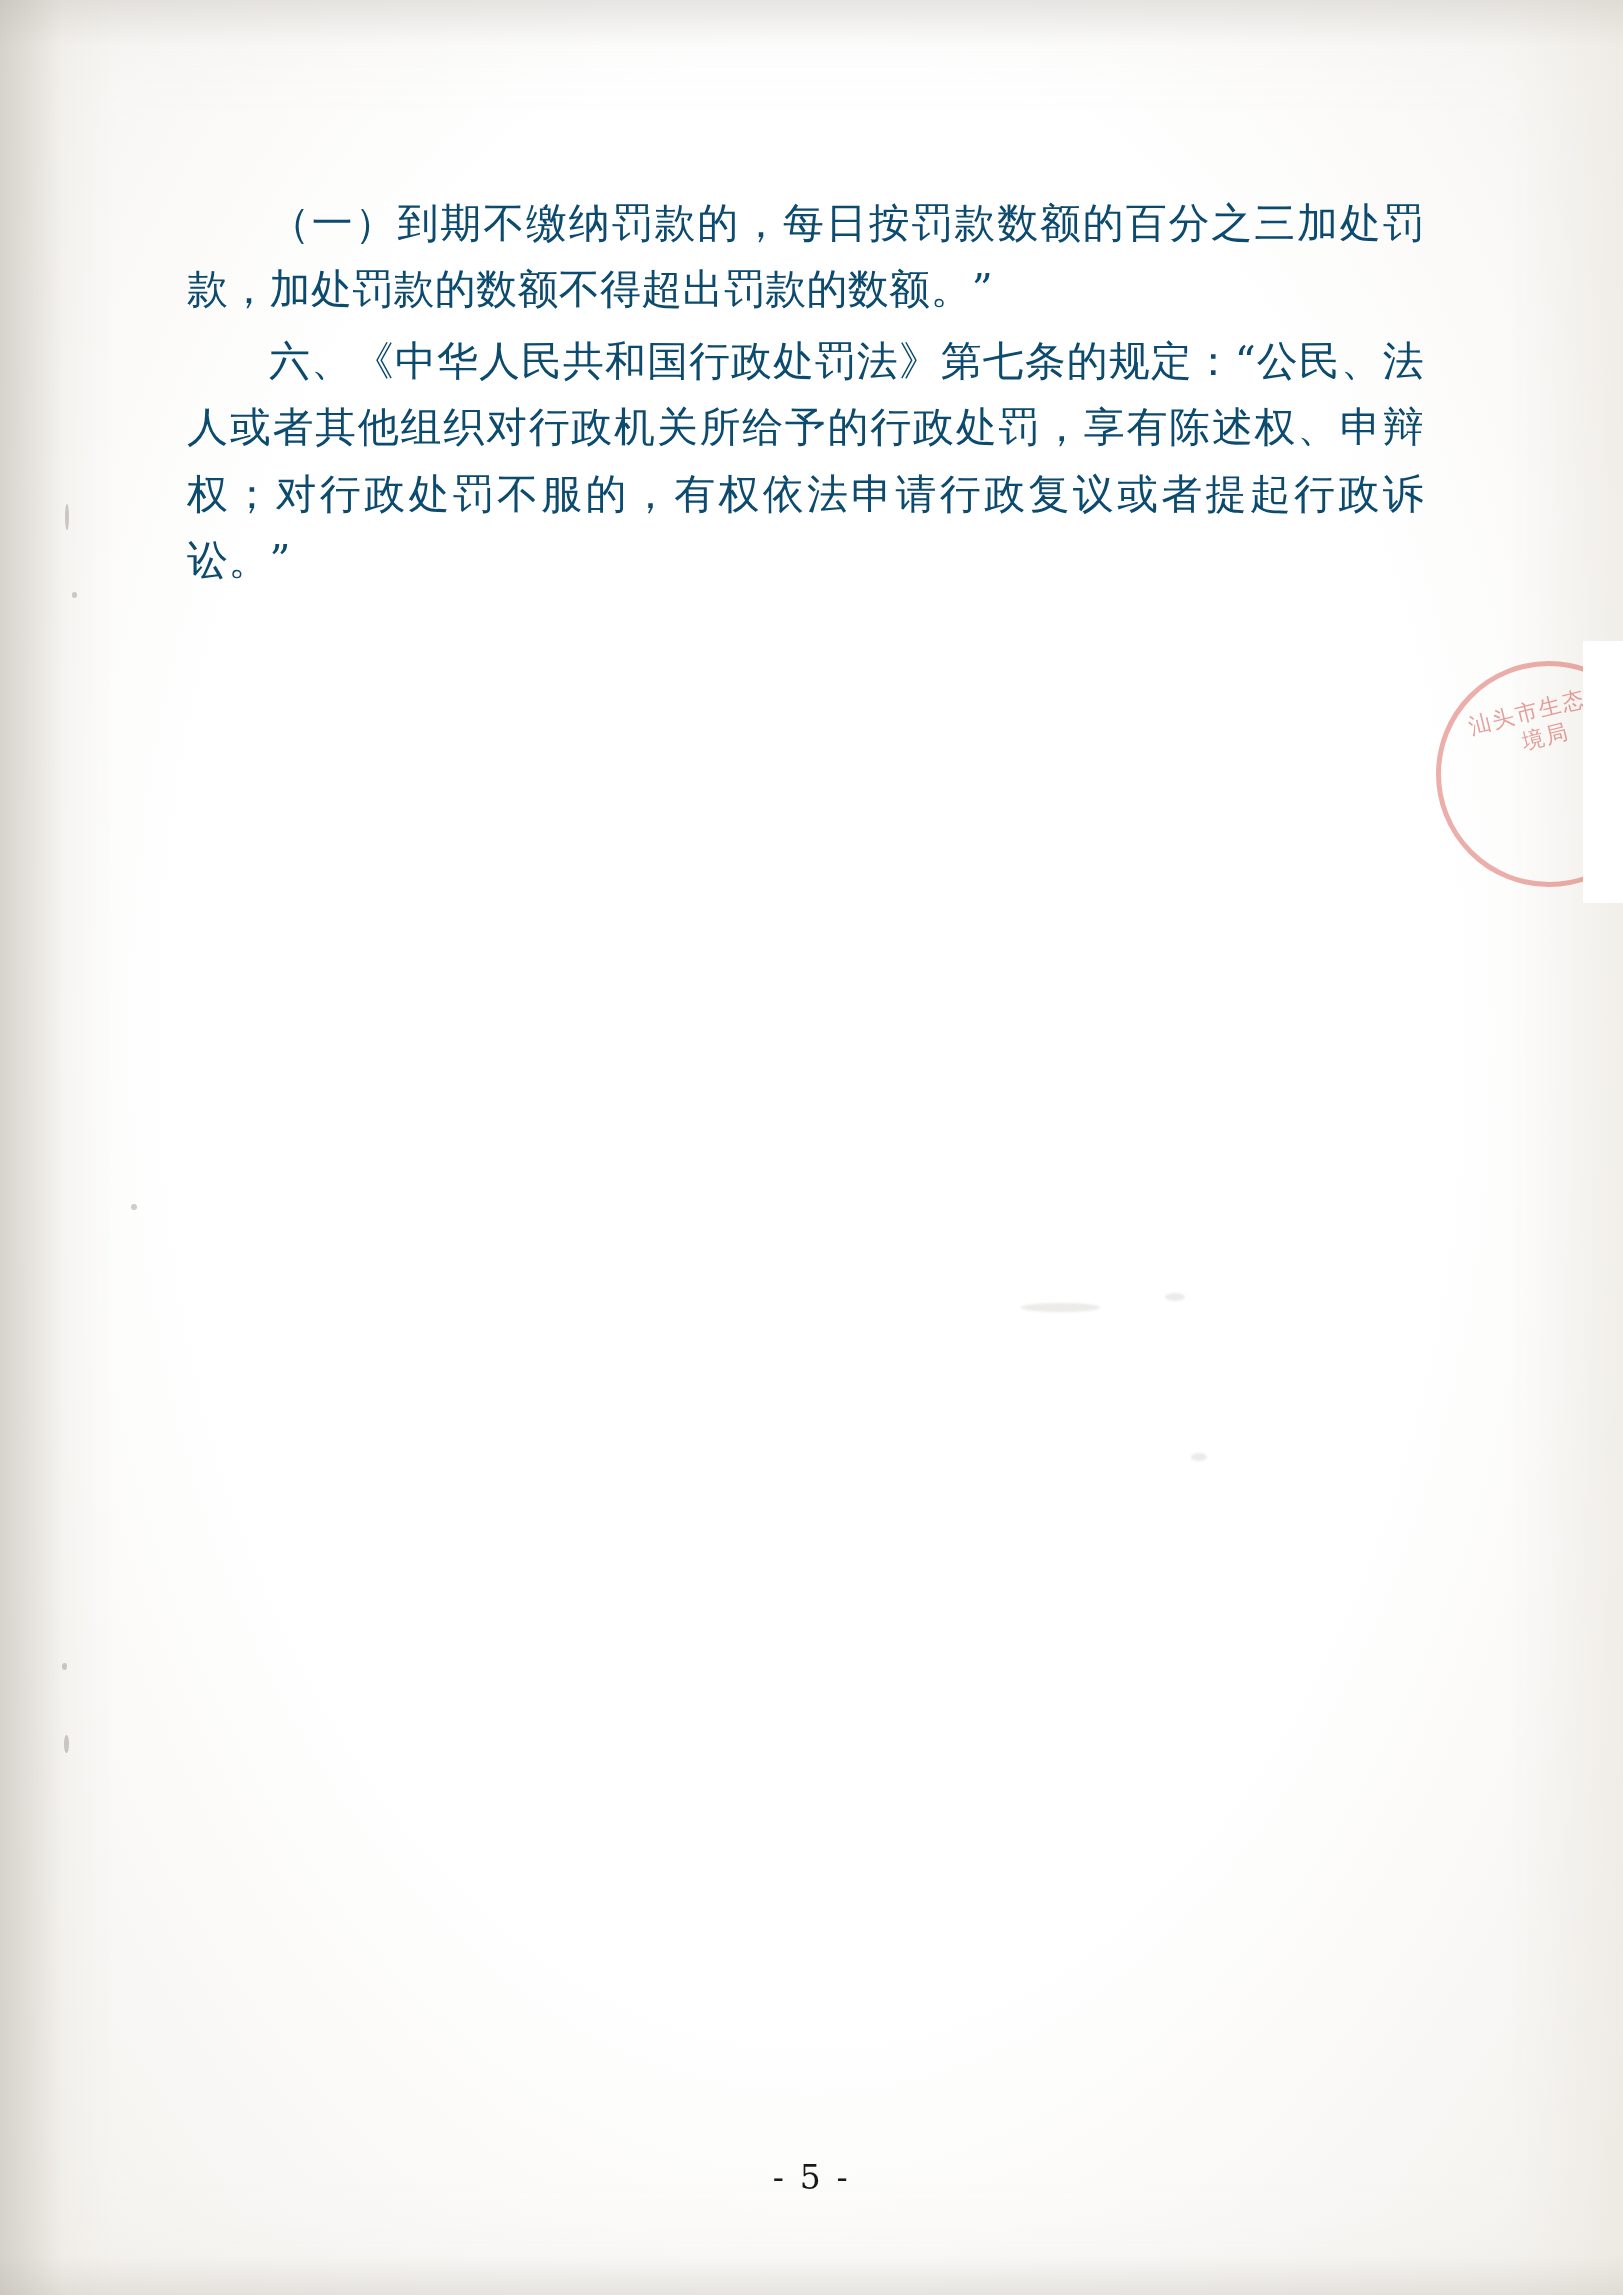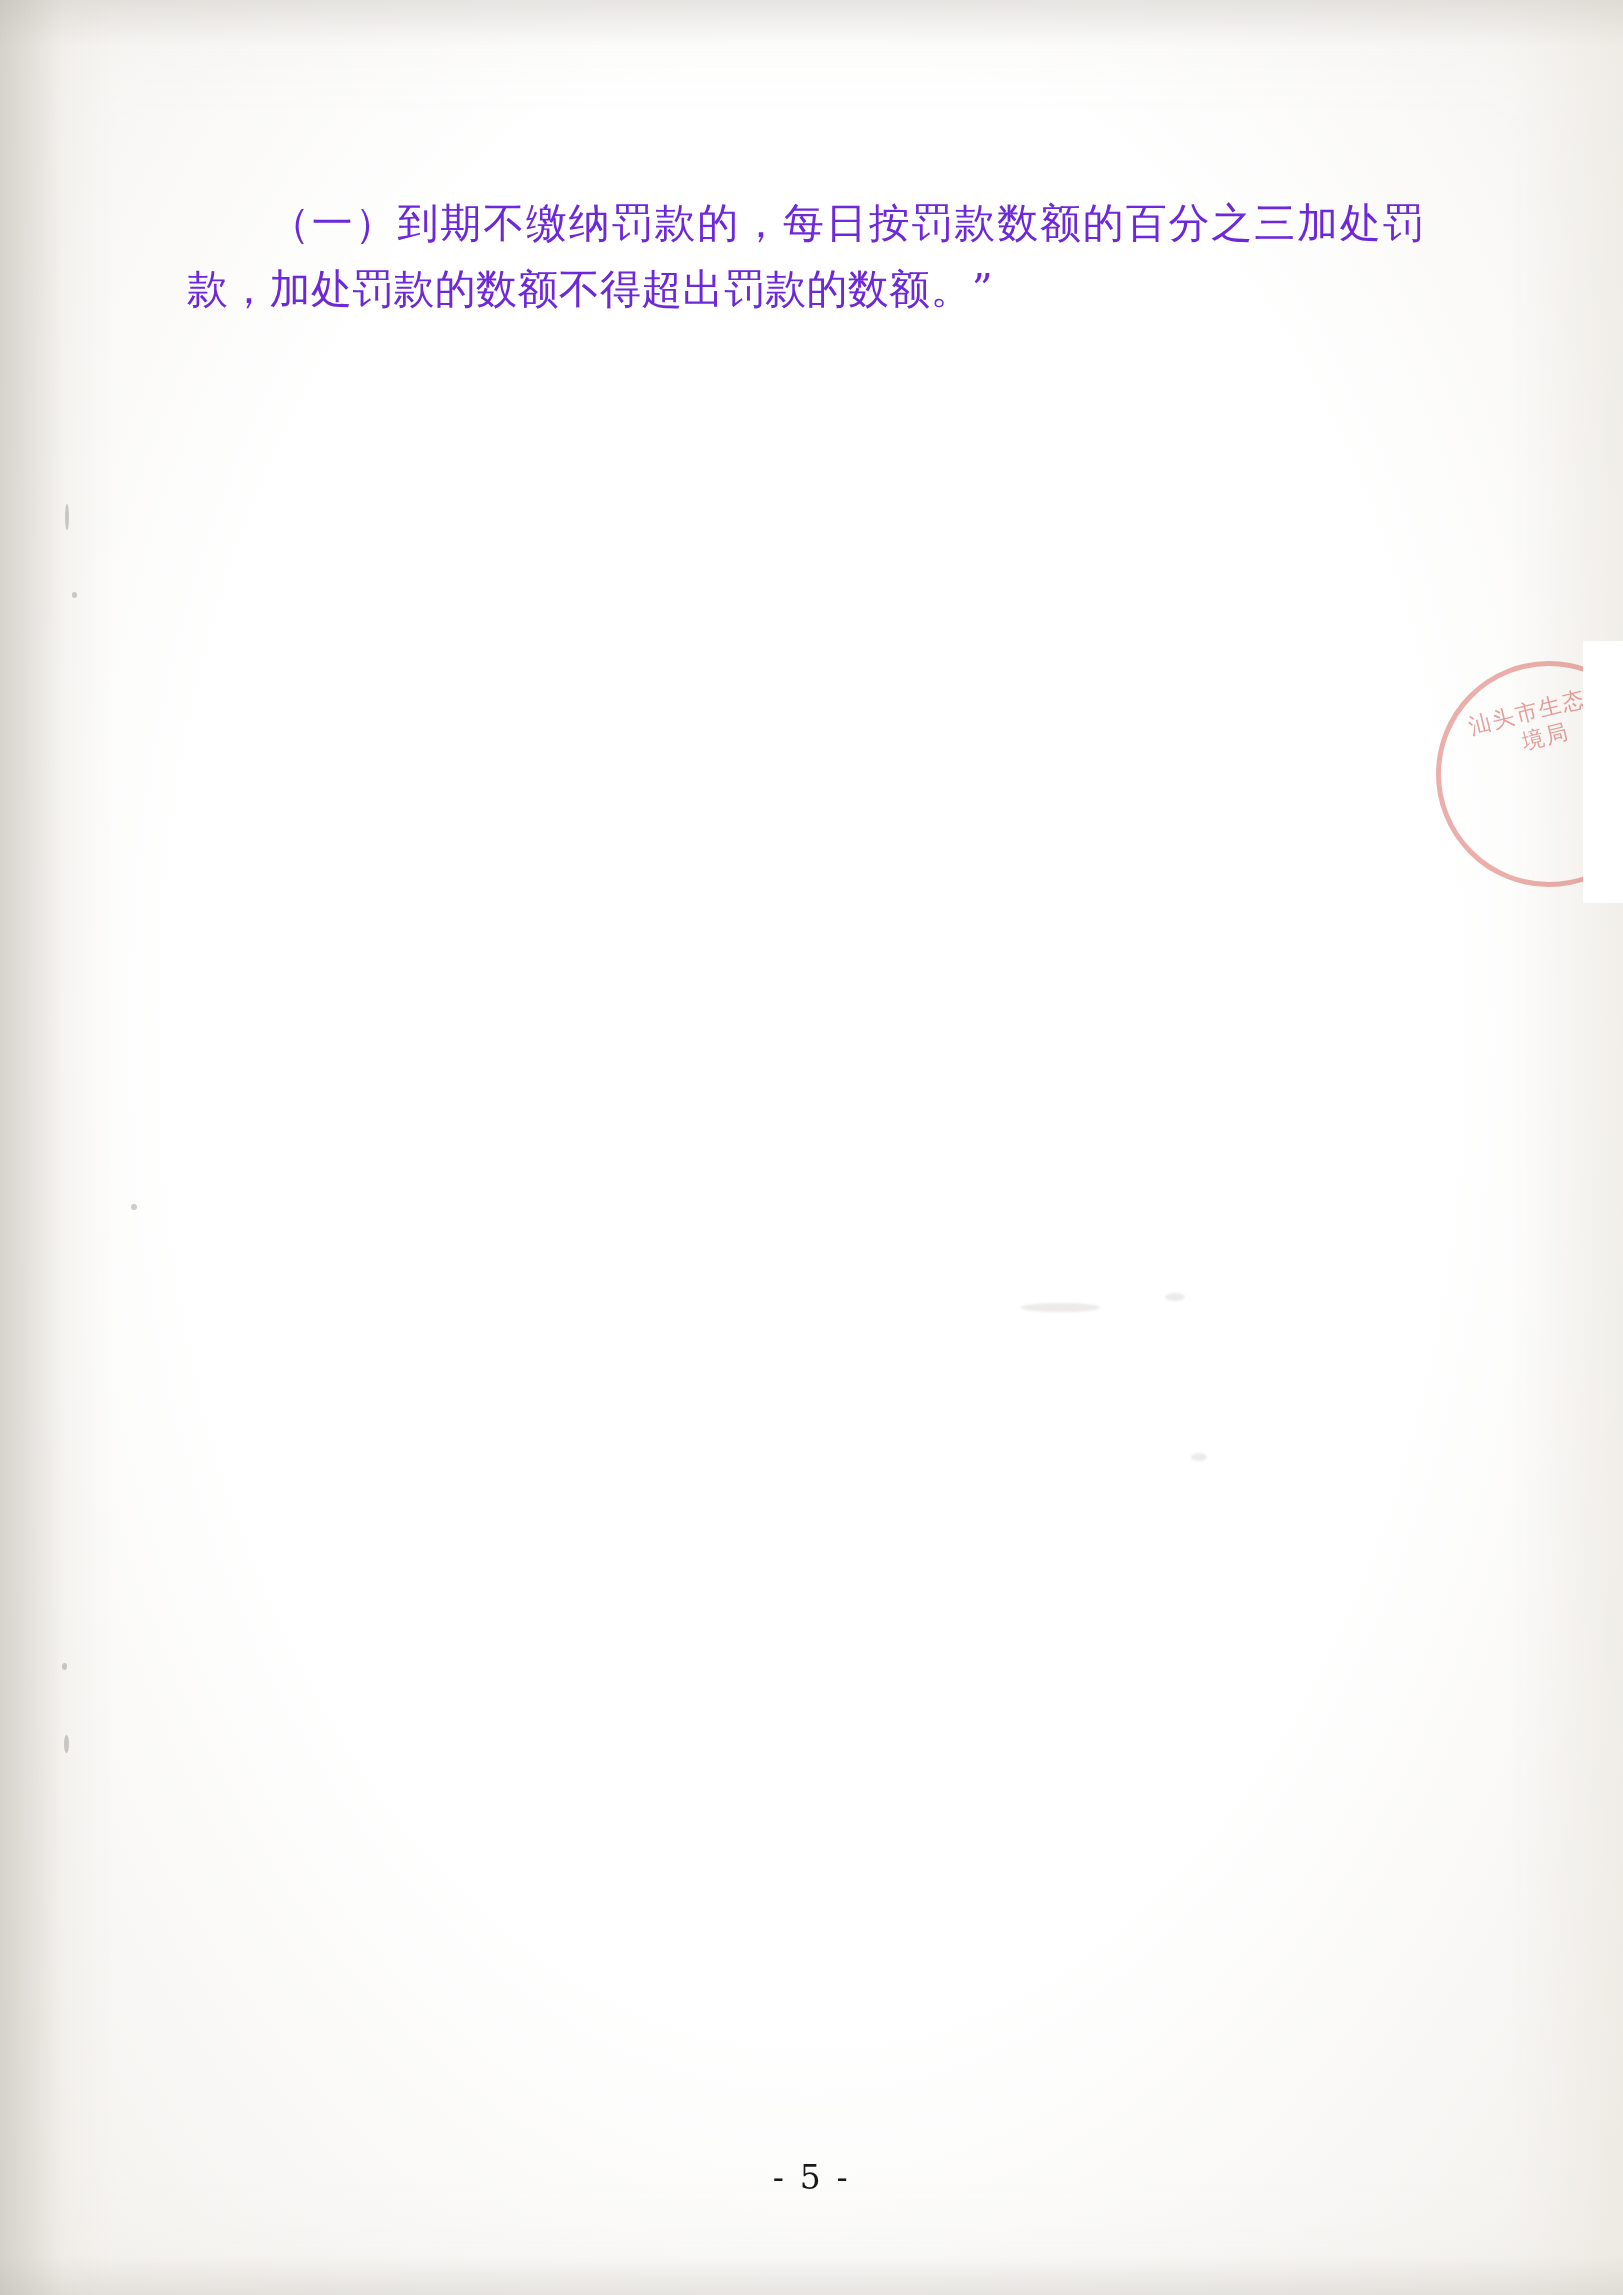--- a/index.html
+++ b/index.html
@@ -53,21 +53,21 @@
   .content {
     position: absolute;
     left: 187px;
     top: 190px;
     width: 1237px;
   }
 
   .para {
     font-size: 41px;
     line-height: 1.62;
-    color: #6d28d9;
+    color: #0c4a6e;
     text-align: justify;
     text-justify: inter-ideograph;
     letter-spacing: 0.3px;
     margin: 0 0 5.2px 0;
     font-family: "DejaVu Serif", "Liberation Serif", serif;
     font-weight: 400;
   }
   .para.indent {
     text-indent: 2em;
   }
@@ -155,18 +155,19 @@
   <div class="smudge" style="left:1021px; top:1303px; width:79px; height:9.2px;"></div>
   <div class="smudge" style="left:1165px; top:1293px; width:19.6px; height:7.9px;"></div>
   <div class="smudge" style="left:1191px; top:1453px; width:15.7px; height:7.9px;"></div>
 
   <div class="seal"></div>
   <div class="seal-inner">汕头市生态环境局</div>
   <div class="seal-mask"></div>
 
   <div class="content">
     <p class="para indent">（一）到期不缴纳罚款的，每日按罚款数额的百分之三加处罚款，加处罚款的数额不得超出罚款的数额。”</p>
+    <p class="para indent">六、《中华人民共和国行政处罚法》第七条的规定：“公民、法人或者其他组织对行政机关所给予的行政处罚，享有陈述权、申辩权；对行政处罚不服的，有权依法申请行政复议或者提起行政诉讼。”</p>
   </div>
 
   <div class="page-number">- 5 -</div>
 
 </div>
 
 
 </body></html>

